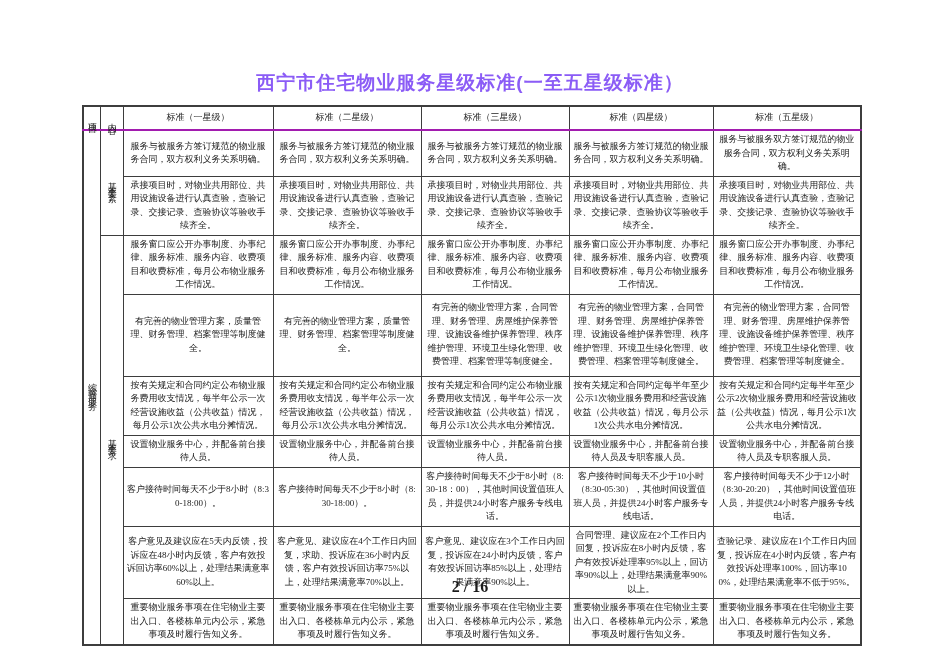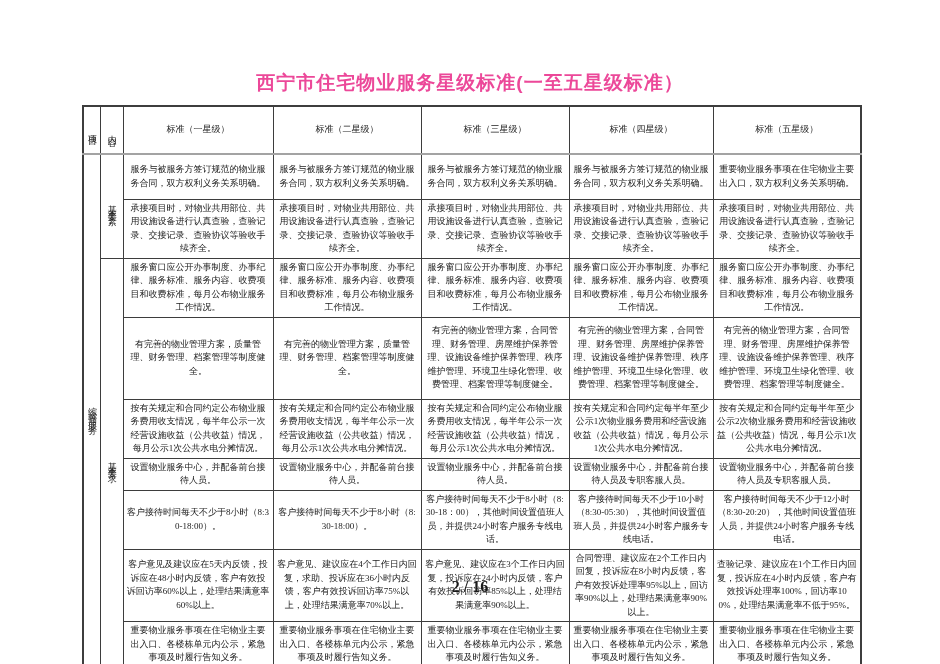--- a/index.html
+++ b/index.html
@@ -12,21 +12,21 @@
     overflow: hidden;
   }
   .doc-title {
     position: absolute;
     top: 70px; left: 0; right: 0;
     text-align: center;
     font-family: "Liberation Sans", "DejaVu Sans", sans-serif;
     font-weight: bold;
     font-size: 19px;
     letter-spacing: 1px;
-    color: #ec4899;
+    color: #8b5cf6;
   }
   table.std-table {
     position: absolute;
     left: 82px; top: 105px;
     width: 778px;
     border-collapse: collapse;
     table-layout: fixed;
     border: 2px solid #3d3d3d;
   }
   .std-table th, .std-table td {
@@ -34,22 +34,22 @@
     font-size: 9px;
     line-height: 1.5;
     text-align: center;
     vertical-align: middle;
     padding: 2px 3px;
     font-weight: normal;
     color: #1a1a1a;
     word-break: break-all;
   }
   .std-table thead th {
-    height: 48px;
-    border-bottom: 2px solid #a3a3a3;
+    height: 24px;
+    border-bottom: 2px solid #a21caf;
     font-size: 9px;
   }
   .v {
     writing-mode: vertical-lr;
     text-orientation: upright;
     letter-spacing: 4px;
     padding: 4px 0;
   }
   th.v { letter-spacing: 2px; }
   tr.r1 { height: 45px; }
@@ -98,21 +98,21 @@
     </tr>
   </thead>
   <tbody>
     <tr class="r1">
       <td class="v" rowspan="9">综合管理服务</td>
       <td class="v" rowspan="2">基本要素</td>
       <td>服务与被服务方签订规范的物业服务合同，双方权利义务关系明确。</td>
       <td>服务与被服务方签订规范的物业服务合同，双方权利义务关系明确。</td>
       <td>服务与被服务方签订规范的物业服务合同，双方权利义务关系明确。</td>
       <td>服务与被服务方签订规范的物业服务合同，双方权利义务关系明确。</td>
-      <td>重要物业服务事项在住宅物业主要出入口，双方权利义务关系明确。</td>
+      <td>服务与被服务双方签订规范的物业服务合同，双方权利义务关系明确。</td>
     </tr>
     <tr class="r2">
       <td>承接项目时，对物业共用部位、共用设施设备进行认真查验，查验记录、交接记录、查验协议等验收手续齐全。</td>
       <td>承接项目时，对物业共用部位、共用设施设备进行认真查验，查验记录、交接记录、查验协议等验收手续齐全。</td>
       <td>承接项目时，对物业共用部位、共用设施设备进行认真查验，查验记录、交接记录、查验协议等验收手续齐全。</td>
       <td>承接项目时，对物业共用部位、共用设施设备进行认真查验，查验记录、交接记录、查验协议等验收手续齐全。</td>
       <td>承接项目时，对物业共用部位、共用设施设备进行认真查验，查验记录、交接记录、查验协议等验收手续齐全。</td>
     </tr>
     <tr class="r3">
       <td class="v" rowspan="7">基本要求</td>

